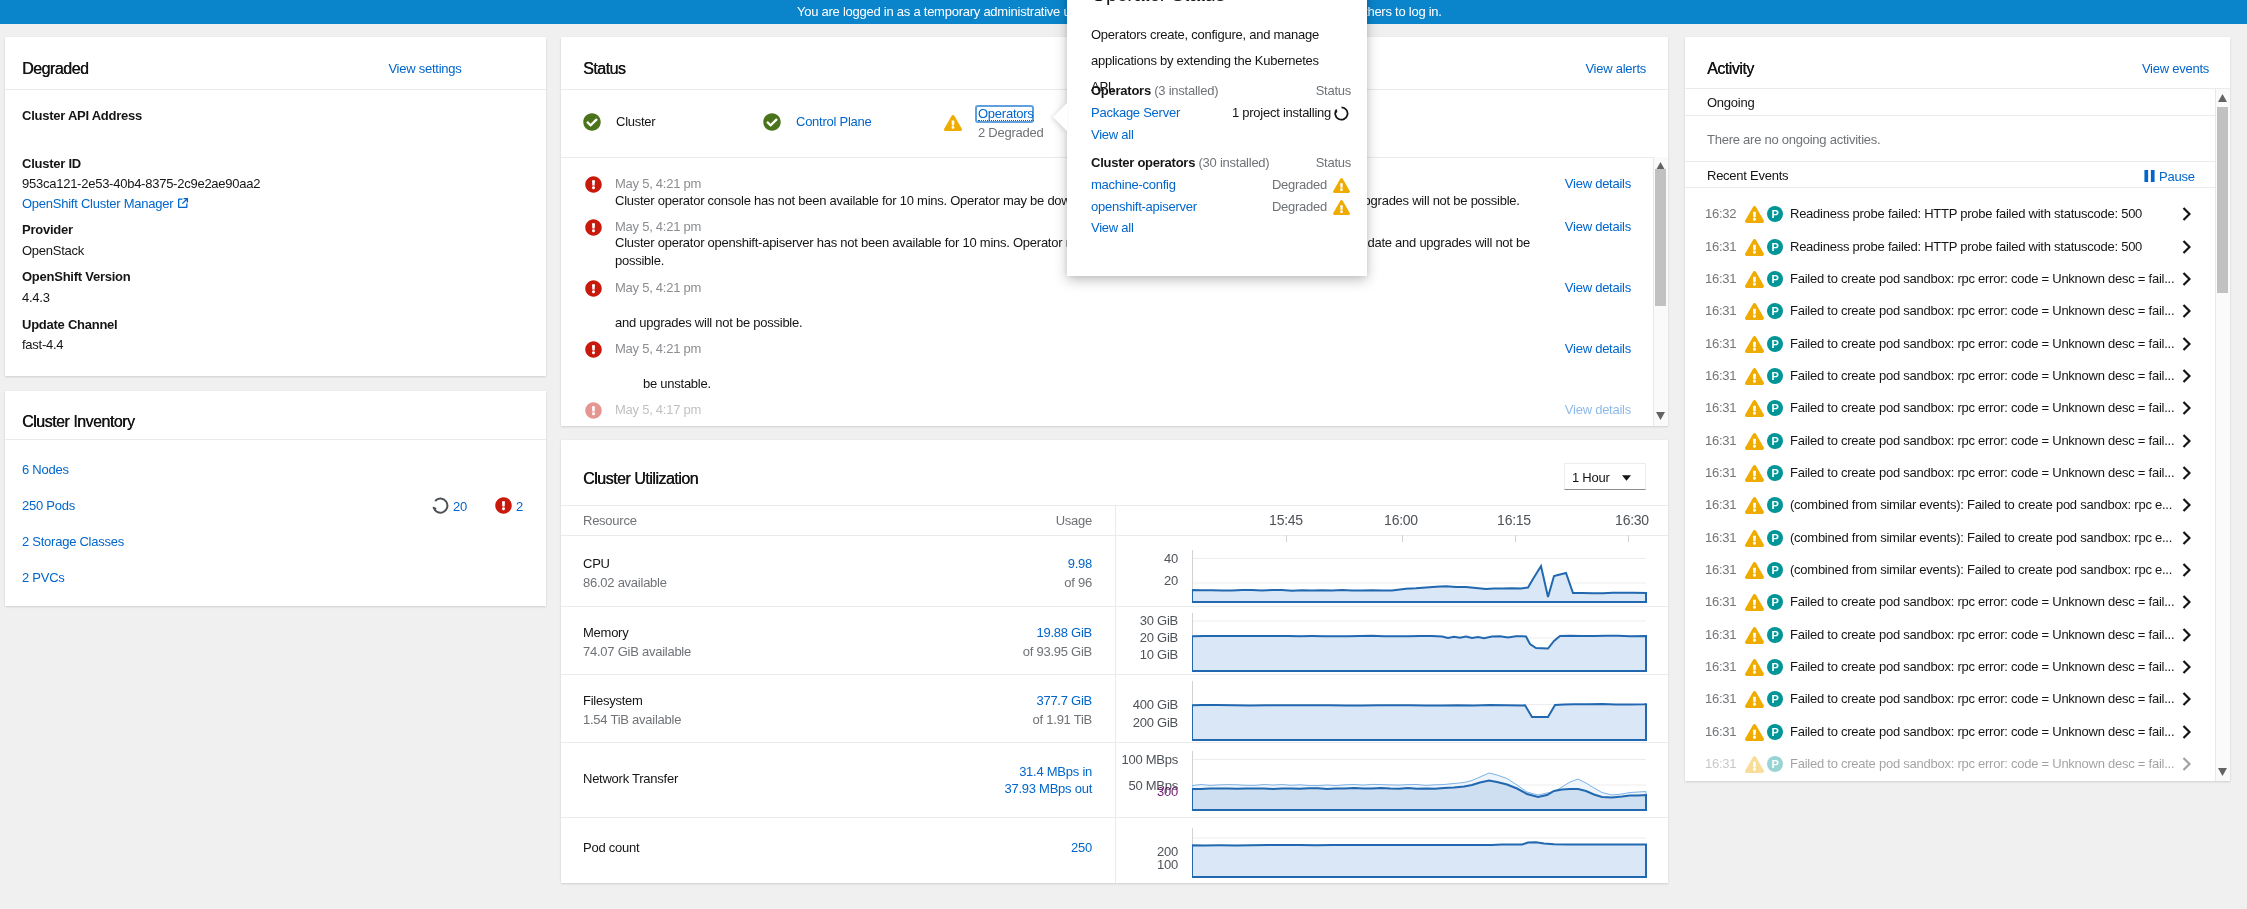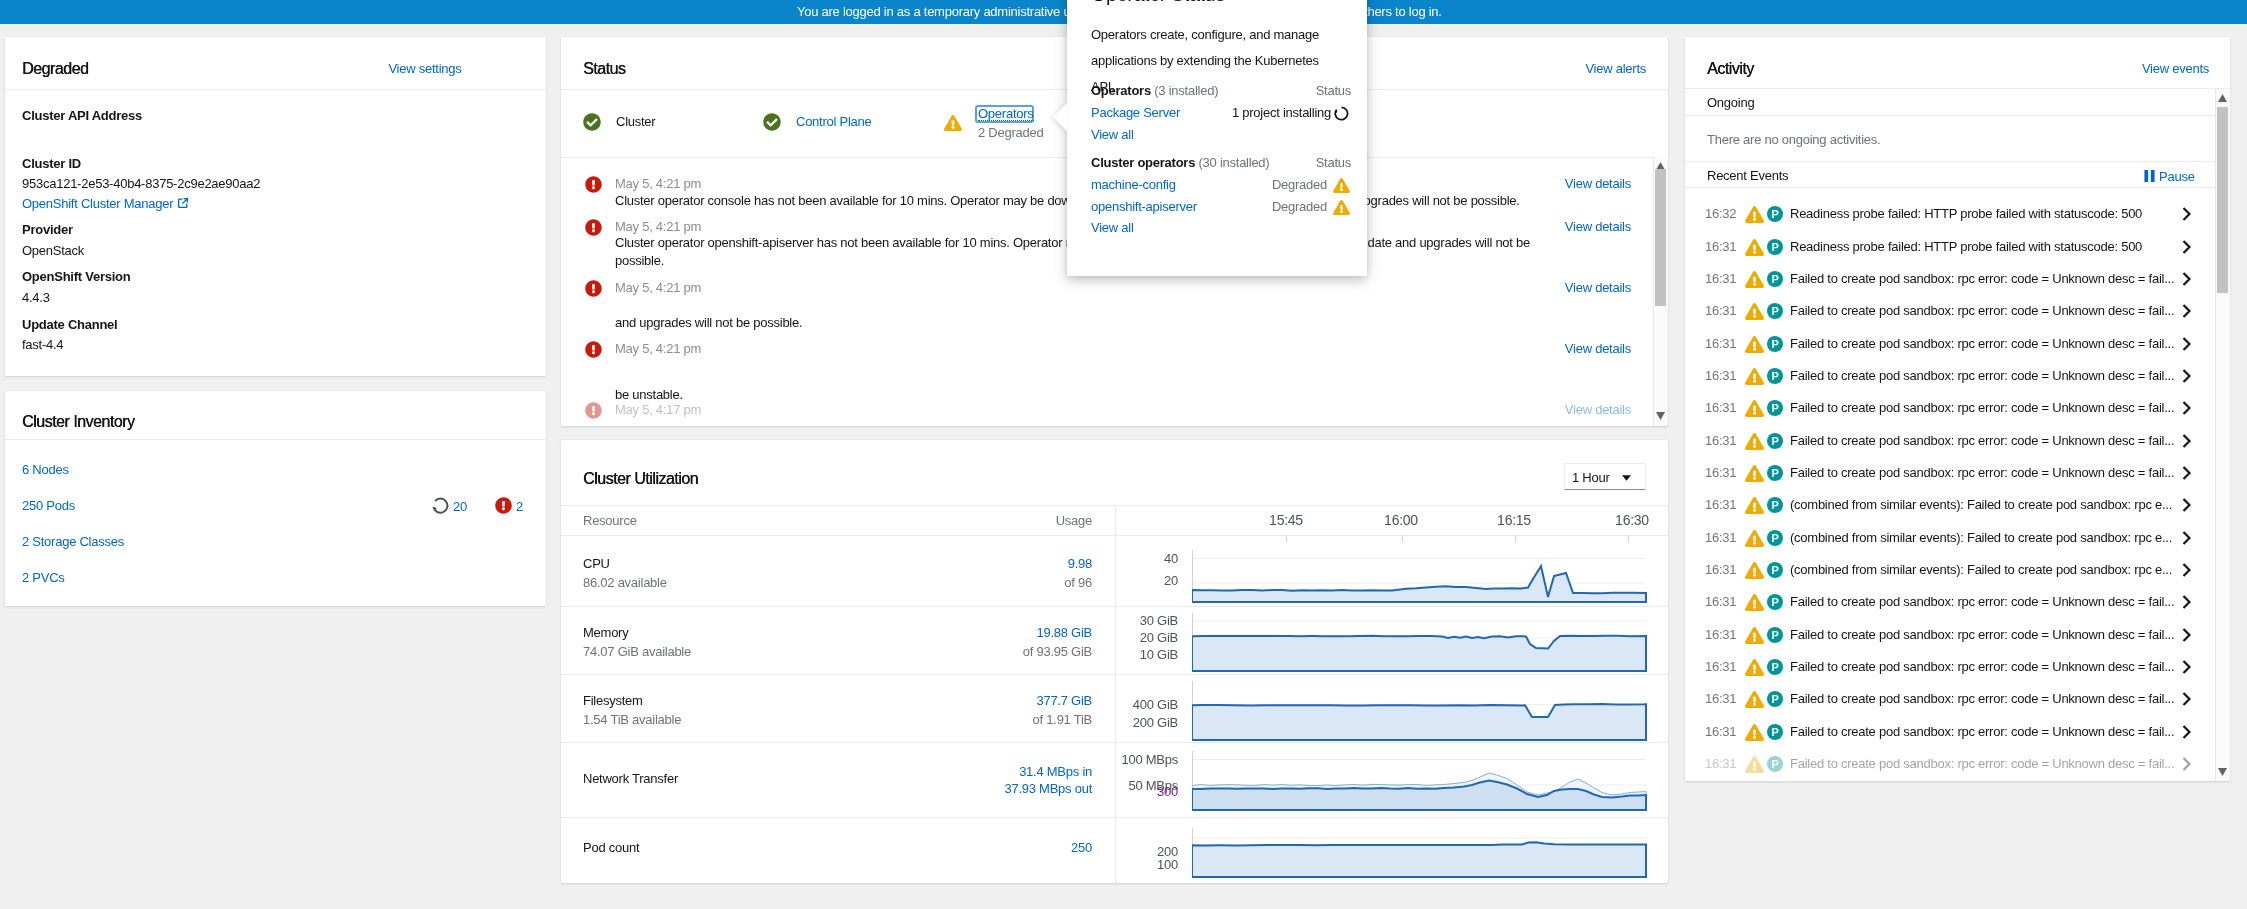--- a/index.html
+++ b/index.html
@@ -108,21 +108,21 @@
       </svg>
     <div class="a-time" style="top:280px;">May 5, 4:21 pm</div>
     <div class="a-view" style="top:280px;">View details</div>
     <div class="a-msg" style="top:315px;">and upgrades will not be possible.</div>
 
     <svg class="alert-icon" style="top:341px;" viewBox="0 0 512 512">
         <path fill="#c9190b" d="M504 256c0 137-111 248-248 248S8 393 8 256 119 8 256 8s248 111 248 248zm-248 50c-25.4 0-46 20.6-46 46s20.6 46 46 46 46-20.6 46-46-20.6-46-46-46zm-43.7-165.3l7.4 136c.3 6.4 5.6 11.3 12 11.3h48.5c6.4 0 11.6-5 12-11.3l7.4-136c.4-6.9-5.1-12.7-12-12.7h-63.4c-6.9 0-12.4 5.8-12 12.7z"></path>
       </svg>
     <div class="a-time" style="top:341px;">May 5, 4:21 pm</div>
     <div class="a-view" style="top:341px;">View details</div>
-    <div class="a-msg" style="top:387px;">be unstable.</div>
+    <div class="a-msg" style="top:376px;margin-left:28px;">be unstable.</div>
 
     <svg class="alert-icon" style="top:402px;opacity:0.45;" viewBox="0 0 512 512">
         <path fill="#c9190b" d="M504 256c0 137-111 248-248 248S8 393 8 256 119 8 256 8s248 111 248 248zm-248 50c-25.4 0-46 20.6-46 46s20.6 46 46 46 46-20.6 46-46-20.6-46-46-46zm-43.7-165.3l7.4 136c.3 6.4 5.6 11.3 12 11.3h48.5c6.4 0 11.6-5 12-11.3l7.4-136c.4-6.9-5.1-12.7-12-12.7h-63.4c-6.9 0-12.4 5.8-12 12.7z"></path>
       </svg>
     <div class="a-time" style="top:402px;opacity:0.55;">May 5, 4:17 pm</div>
     <div class="a-view" style="top:402px;opacity:0.45;">View details</div>
   </div>
 </div>
 
 <div class="abs" style="left:1653px;top:157px;width:15px;height:269px;background:#fafafa;border-left:1px solid #e8e8e8;"></div>

